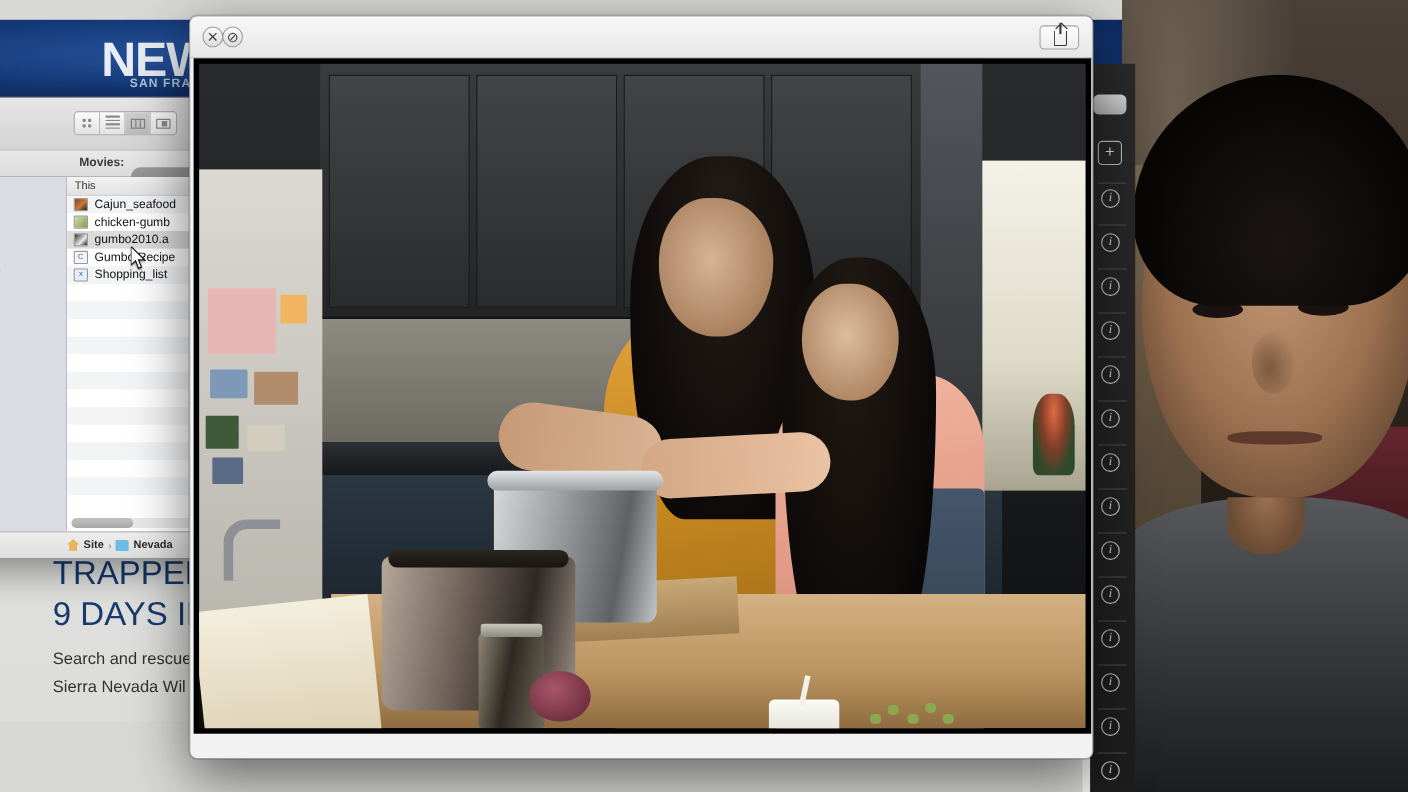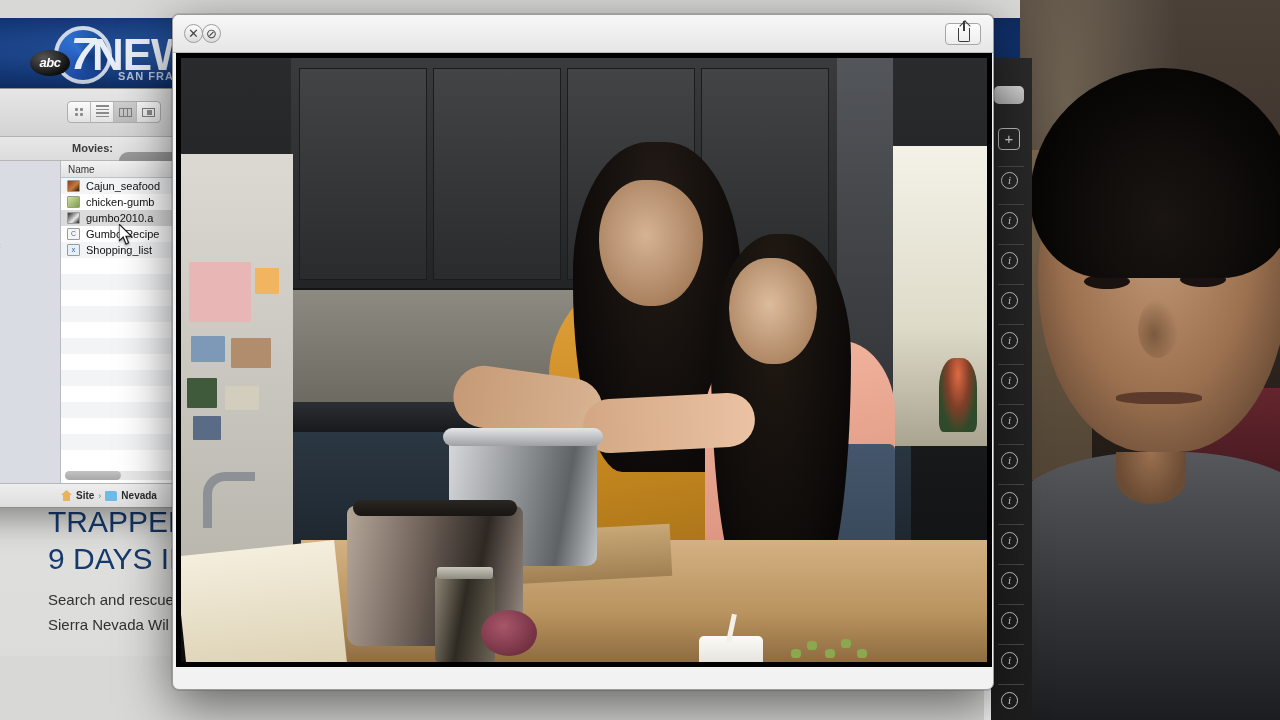--- a/index.html
+++ b/index.html
@@ -534,24 +534,20 @@
 </style>
 </head>
 <body>
 
 <div id="screen">
 
   <div class="news-site">
 
 
     <div class="news-header">
-      <div class="abc-logo">
-        <div class="seven-ring"></div>
-        <div class="abc-disc">abc</div>
-      </div>
       <div class="news-word">NEWS</div>
       <div class="news-sub">SAN FRANCISCO</div>
       <div class="sections-btn">
         <div class="hamburger">
             <i></i>
             <i></i>
             <i></i>
           </div>
         <span class="sections-label">SECTIONS</span>
       </div>
@@ -663,21 +659,21 @@
 
     <div class="finder-sidebar">
       <div class="sb-item">nts</div>
       <div class="sb-item">ons</div>
       <div class="sb-item">ds</div>
       <div class="sb-gap"></div>
       <div class="sb-item">Disc</div>
     </div>
 
     <div class="finder-list">
-      <div class="fl-head">Name</div>
+      <div class="fl-head">This</div>
 
       <div class="fl-row">
         <span class="fl-icon ico-photo"></span>
         <span class="fl-name">Cajun_seafood</span>
       </div>
       <div class="fl-row">
         <span class="fl-icon ico-video"></span>
         <span class="fl-name">chicken-gumb</span>
       </div>
       <div class="fl-row sel">

